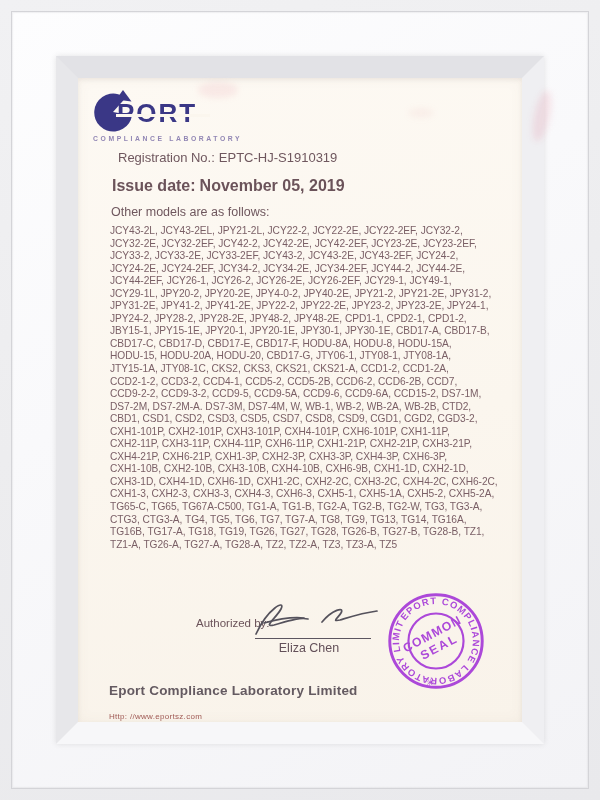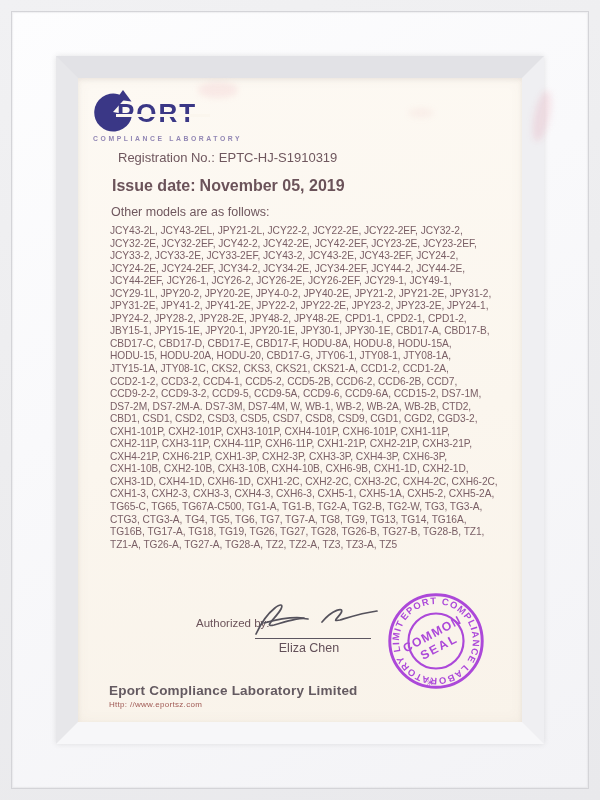--- a/index.html
+++ b/index.html
@@ -67,21 +67,21 @@
   .sig-scribble{position:absolute;left:166px;top:518px;}
   .sig-rule{position:absolute;left:177px;top:560px;width:116px;border-bottom:1.6px solid #5c5660;}
   .sig-name{position:absolute;left:173px;top:563px;width:116px;text-align:center;font-size:12.5px;color:#635059;}
 
   
   .stamp{position:absolute;left:299px;top:504px;opacity:.92;}
 
   
   .footer{position:absolute;left:31px;top:605px;}
   .footer-company{font-size:13.5px;font-weight:700;color:#645a61;letter-spacing:.2px;}
-  .footer-url{margin-top:2px;font-size:8px;color:#a05a55;letter-spacing:.3px;}
+  .footer-url{margin-top:14px;font-size:8px;color:#a05a55;letter-spacing:.3px;}
 </style>
 </head>
 <body>
 
 <div class="photo">
   <div class="frame-groove"></div>
   <div class="frame-face"></div>
 
   <div class="frame-bevel">
     <div class="paper">

